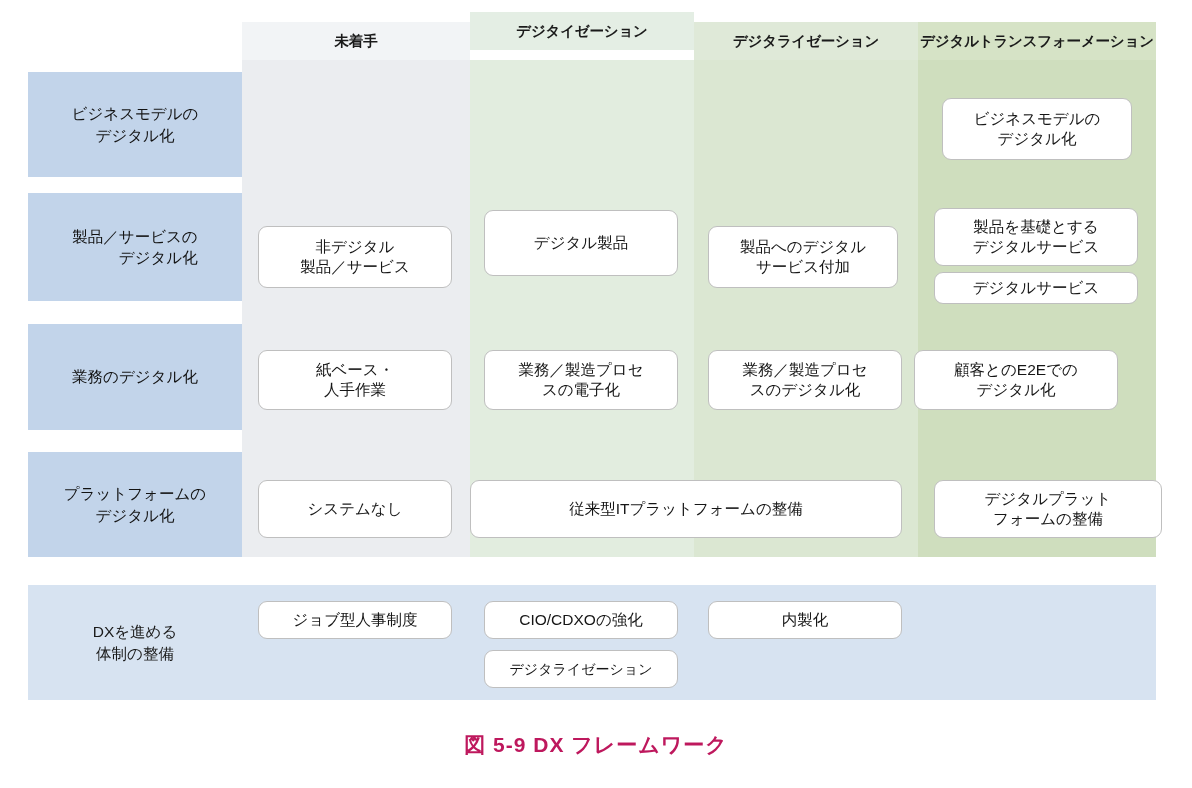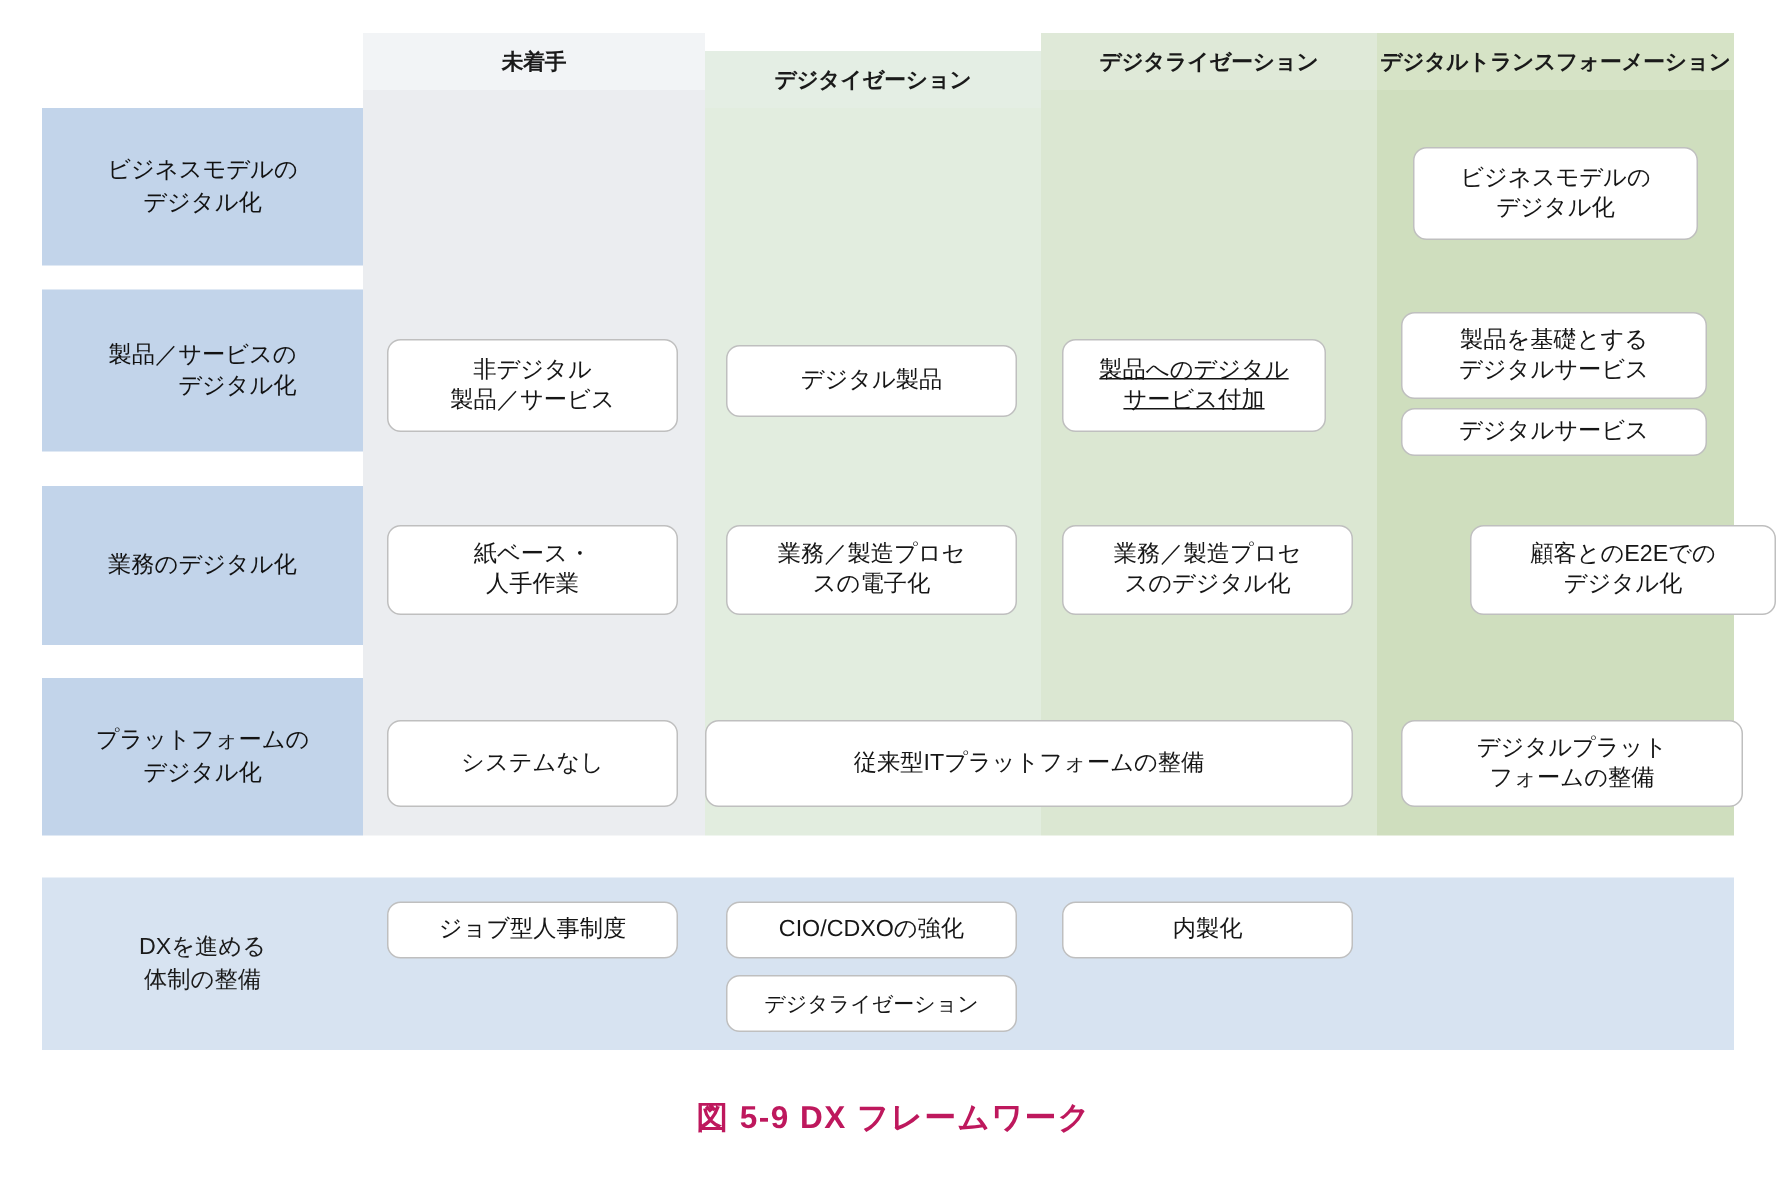--- a/index.html
+++ b/index.html
@@ -76,21 +76,21 @@
 <div id="page">
 
   <div class="abs band-c1" style="left:242px; top:60px; width:228px; height:497px;"></div>
   <div class="abs band-c2" style="left:470px; top:60px; width:224px; height:497px;"></div>
   <div class="abs band-c3" style="left:694px; top:60px; width:224px; height:497px;"></div>
   <div class="abs band-c4" style="left:918px; top:60px; width:238px; height:497px;"></div>
 
   <div class="abs center col-head hdr-c1" style="left:242px; top:22px; width:228px; height:38px;">
     <span>未着手</span>
   </div>
-  <div class="abs center col-head hdr-c2" style="left:470px; top:34px; width:224px; height:38px;font-family:Liberation Serif, serif;">
+  <div class="abs center col-head hdr-c2" style="left:470px; top:12px; width:224px; height:38px;font-family:Liberation Serif, serif;">
     <span>デジタイゼーション</span>
   </div>
   <div class="abs center col-head hdr-c3" style="left:694px; top:22px; width:224px; height:38px;">
     <span>デジタライゼーション</span>
   </div>
   <div class="abs center col-head hdr-c4" style="left:918px; top:22px; width:238px; height:38px;">
     <span>デジタルトランスフォーメーション</span>
   </div>
 
   <div class="abs center row-label" style="left:28px; top:72px; width:214px; height:105px; white-space:pre-line;">
@@ -111,24 +111,24 @@
 
   <div class="abs center card" style="left:942px; top:98px; width:190px; height:62px; white-space:pre-line;">
     <span>ビジネスモデルの
 デジタル化</span>
   </div>
 
   <div class="abs center card" style="left:258px; top:226px; width:194px; height:62px; white-space:pre-line;">
     <span>非デジタル
 製品／サービス</span>
   </div>
-  <div class="abs center card" style="left:484px; top:230px; width:194px; height:48px; white-space:pre-line;">
+  <div class="abs center card" style="left:484px; top:210px; width:194px; height:66px; white-space:pre-line;">
     <span>デジタル製品</span>
   </div>
-  <div class="abs center card" style="left:708px; top:226px; width:176px; height:62px; white-space:pre-line;text-decoration:underline;">
+  <div class="abs center card" style="left:708px; top:226px; width:190px; height:62px; white-space:pre-line;">
     <span>製品へのデジタル
 サービス付加</span>
   </div>
   <div class="abs center card" style="left:934px; top:208px; width:204px; height:58px; white-space:pre-line;">
     <span>製品を基礎とする
 デジタルサービス</span>
   </div>
   <div class="abs center card" style="left:934px; top:272px; width:204px; height:32px; white-space:pre-line;">
     <span>デジタルサービス</span>
   </div>
@@ -138,21 +138,21 @@
 人手作業</span>
   </div>
   <div class="abs center card" style="left:484px; top:350px; width:194px; height:60px; white-space:pre-line;">
     <span>業務／製造プロセ
 スの電子化</span>
   </div>
   <div class="abs center card" style="left:708px; top:350px; width:194px; height:60px; white-space:pre-line;">
     <span>業務／製造プロセ
 スのデジタル化</span>
   </div>
-  <div class="abs center card" style="left:980px; top:350px; width:204px; height:60px; white-space:pre-line;text-align:center;">
+  <div class="abs center card" style="left:914px; top:350px; width:204px; height:60px; white-space:pre-line;text-align:center;">
     <span>顧客とのE2Eでの
 デジタル化</span>
   </div>
 
   <div class="abs center card" style="left:258px; top:480px; width:194px; height:58px; white-space:pre-line;">
     <span>システムなし</span>
   </div>
   <div class="abs center card" style="left:470px; top:480px; width:432px; height:58px; white-space:pre-line;">
     <span>従来型ITプラットフォームの整備</span>
   </div>

